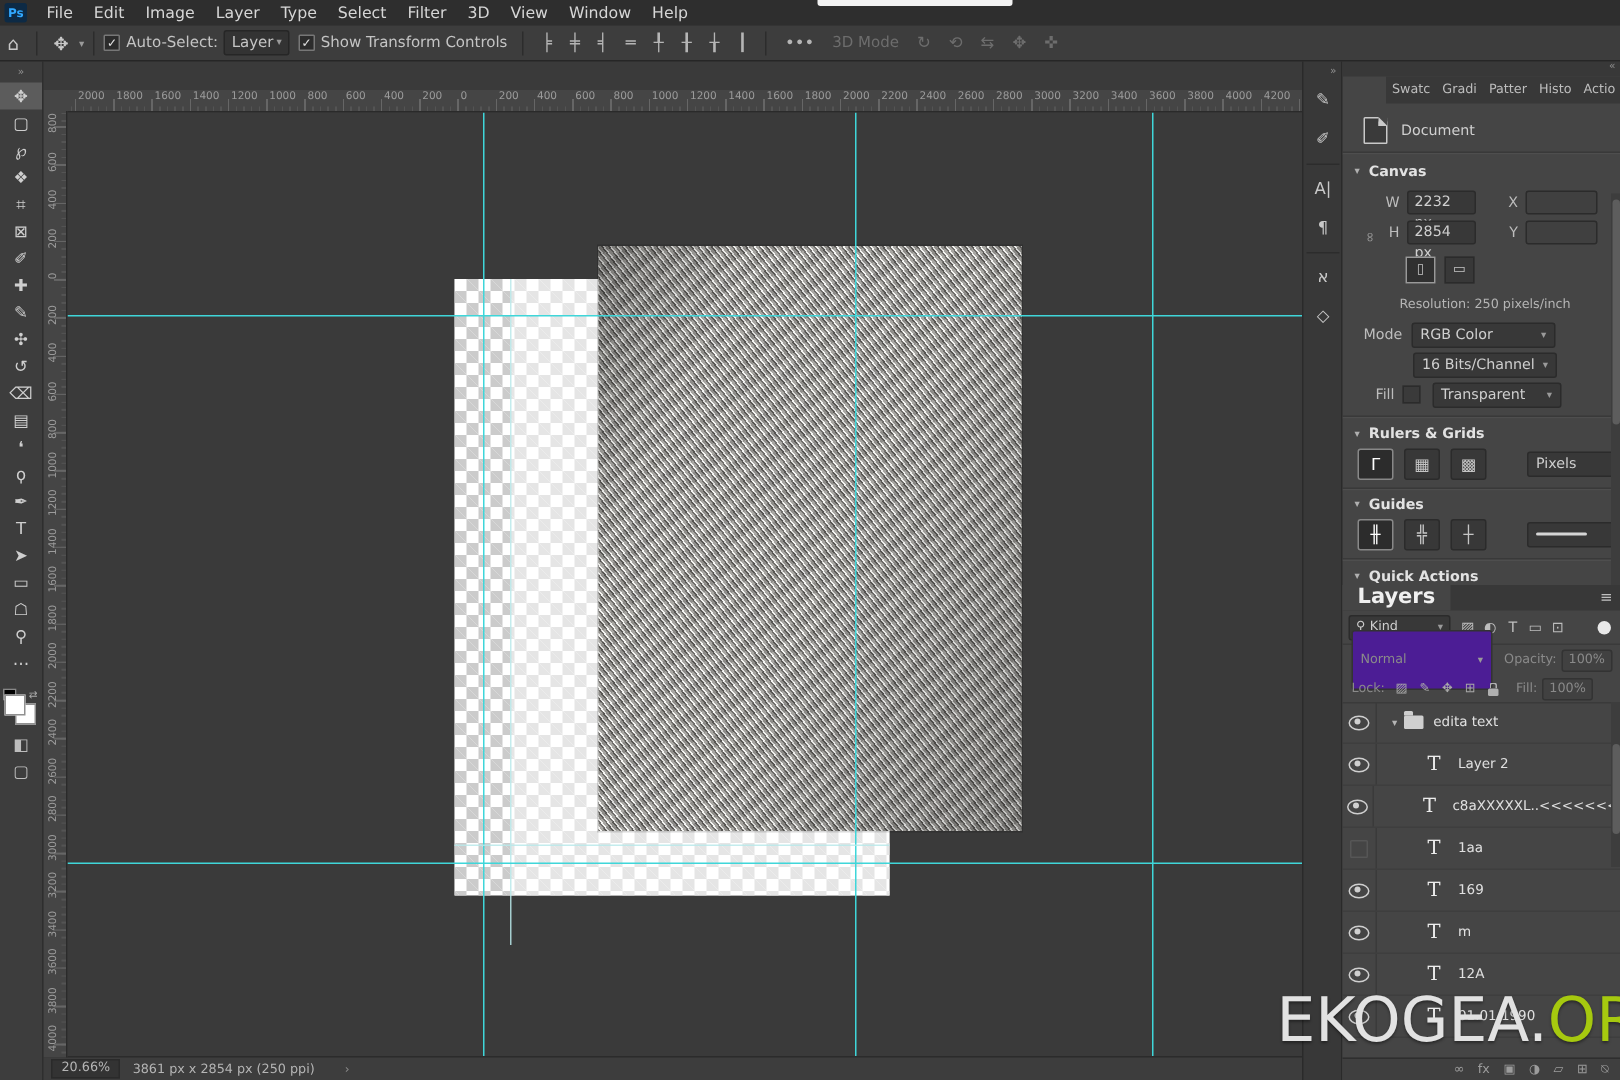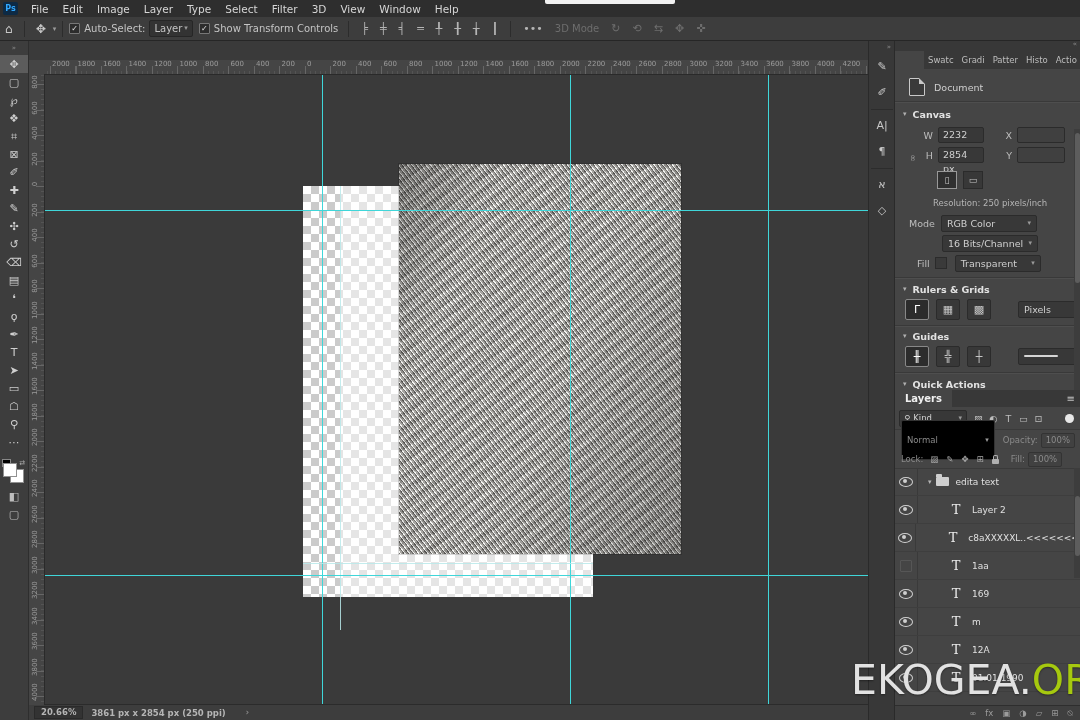--- a/index.html
+++ b/index.html
@@ -99,21 +99,21 @@
   #mc-red{position:absolute;left:0;top:0;width:23px;height:23px;border-radius:50%;background:#d9403f;}
   #mc-orange{position:absolute;right:0;top:0;width:23px;height:23px;border-radius:50%;background:#f2a331;opacity:.92;}
   #mc-text{position:absolute;left:0;top:8px;width:40px;text-align:center;font-size:5.5px;font-style:italic;
            font-weight:bold;color:#fff;text-shadow:0 0 2px rgba(120,40,20,.8);z-index:3;}
   
   .guide-v{position:absolute;top:0;bottom:0;width:1px;background:#3fd6d9;z-index:15;}
   .guide-h{position:absolute;left:0;right:0;height:1px;background:#3fd6d9;z-index:15;}
   .guide-pale{background:#b9e9ea;opacity:.85;}
   
   #statusbar{position:absolute;left:28px;bottom:0;width:840px;height:15px;background:#3d3d3d;
-             border-top:1px solid #2b2b2b;display:flex;align-items:center;font-size:8.5px;color:#b5b5b5;z-index:25;font-weight:bold;}
+             border-top:1px solid #2b2b2b;display:flex;align-items:center;font-size:8.5px;color:#b5b5b5;z-index:25;}
   #status-zoom{background:#333;border:1px solid #2a2a2a;padding:0 6px;margin:0 8px 0 6px;height:11px;line-height:11px;}
   #status-info{margin-right:6px;}
   #status-chevron{color:#8a8a8a;font-size:8px;margin-left:14px;}
   
   #dock-narrow{position:absolute;left:868px;top:40px;width:26px;bottom:0;background:#383838;
                border-left:1px solid #2a2a2a;z-index:20;}
   #dock-narrow .collapse{display:block;text-align:right;padding:3px 4px;color:#8d8d8d;font-size:7px;}
   .dock-ico{width:26px;height:25px;display:flex;align-items:center;justify-content:center;
             color:#c8c8c8;font-size:11px;border-bottom:1px solid rgba(0,0,0,0);}
   .dock-group-sep{height:1px;background:#2c2c2c;margin:3px 2px;}
@@ -146,28 +146,28 @@
   .orient-btn.active{border-color:#999;background:#303030;}
   .sq-btn{width:22px;height:19px;background:#383838;border:1px solid #2b2b2b;border-radius:2px;
           display:flex;align-items:center;justify-content:center;color:#c5c5c5;font-size:11px;margin-right:7px;}
   .sq-btn.active{background:#2c2c2c;border-color:#888;color:#fff;}
   .line-swatch{width:34px;height:2px;background:#d5d5d5;border-radius:1px;}
   #props-scrollbar{position:absolute;right:0;top:60px;width:7px;height:270px;background:#3d3d3d;}
   #props-scroll-thumb{position:absolute;left:1px;top:4px;width:5px;height:150px;background:#5d5d5d;border-radius:3px;}
   
   #layers-panel{position:absolute;left:0;top:350px;width:186px;bottom:0;background:#454545;}
   #layers-tabstrip{height:17px;background:#383838;display:flex;align-items:center;}
-  #layers-tab{background:#454545;height:17px;line-height:17px;padding:0 10px;font-size:10px;color:#f0f0f0;font-weight:bold;}
+  #layers-tab{background:#454545;height:17px;line-height:17px;padding:0 10px;font-size:14px;color:#f0f0f0;font-weight:bold;}
   #layers-filter-row{height:22px;display:flex;align-items:center;padding:0 4px;border-bottom:1px solid #3a3a3a;}
   #kind-select{background:#383838;border:1px solid #2b2b2b;border-radius:2px;height:15px;display:flex;
                align-items:center;padding:0 4px;color:#cfcfcf;width:58px;font-size:8.5px;}
   .filt-ico{width:15px;text-align:center;color:#bdbdbd;font-size:9.5px;}
   #filter-toggle{margin-left:auto;width:9px;height:9px;border-radius:50%;background:#e8e8e8;margin-right:3px;}
   #layers-blend-row{height:20px;display:flex;align-items:center;padding:0 6px;}
-  #blend-select{background:#000000;border:1px solid #333;border-radius:2px;height:14px;display:flex;
+  #blend-select{background:#4c1d95;border:1px solid #333;border-radius:2px;height:14px;display:flex;
                 align-items:center;padding:12px 5px;color:#8a8a8a;width:84px;font-size:8.5px;}
   .dim-label{color:#8a8a8a;font-size:8.5px;margin-left:8px;margin-right:3px;}
   .dim-field{background:#414141;border:1px solid #333;border-radius:2px;height:13px;line-height:13px;
              padding:0 4px;color:#8a8a8a;font-size:8.5px;}
   #layers-lock-row{height:18px;display:flex;align-items:center;padding:0 6px;border-bottom:1px solid #3a3a3a;}
   .lock-ico{color:#a8a8a8;font-size:8.5px;margin:0 4px;}
   .css-lock{display:inline-block;width:7px;height:5px;background:#b0b0b0;border-radius:1px;position:relative;margin:4px 4px 0;}
   .css-lock::before{content:"";position:absolute;left:1px;top:-4px;width:3px;height:3px;
                     border:1px solid #b0b0b0;border-bottom:none;border-radius:2px 2px 0 0;}
   #layers-list{position:absolute;left:0;top:78px;right:0;bottom:14px;overflow:hidden;}

